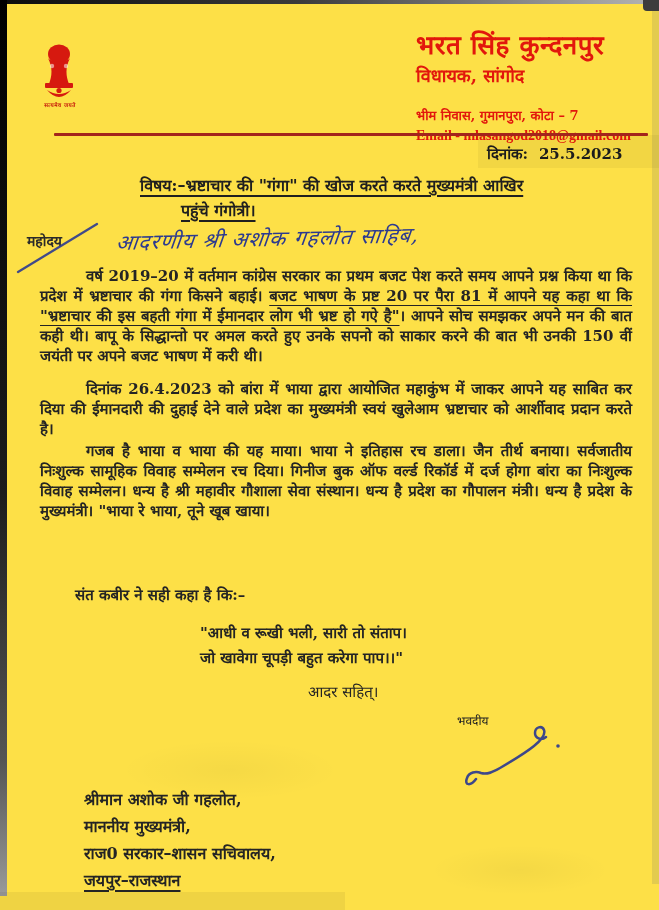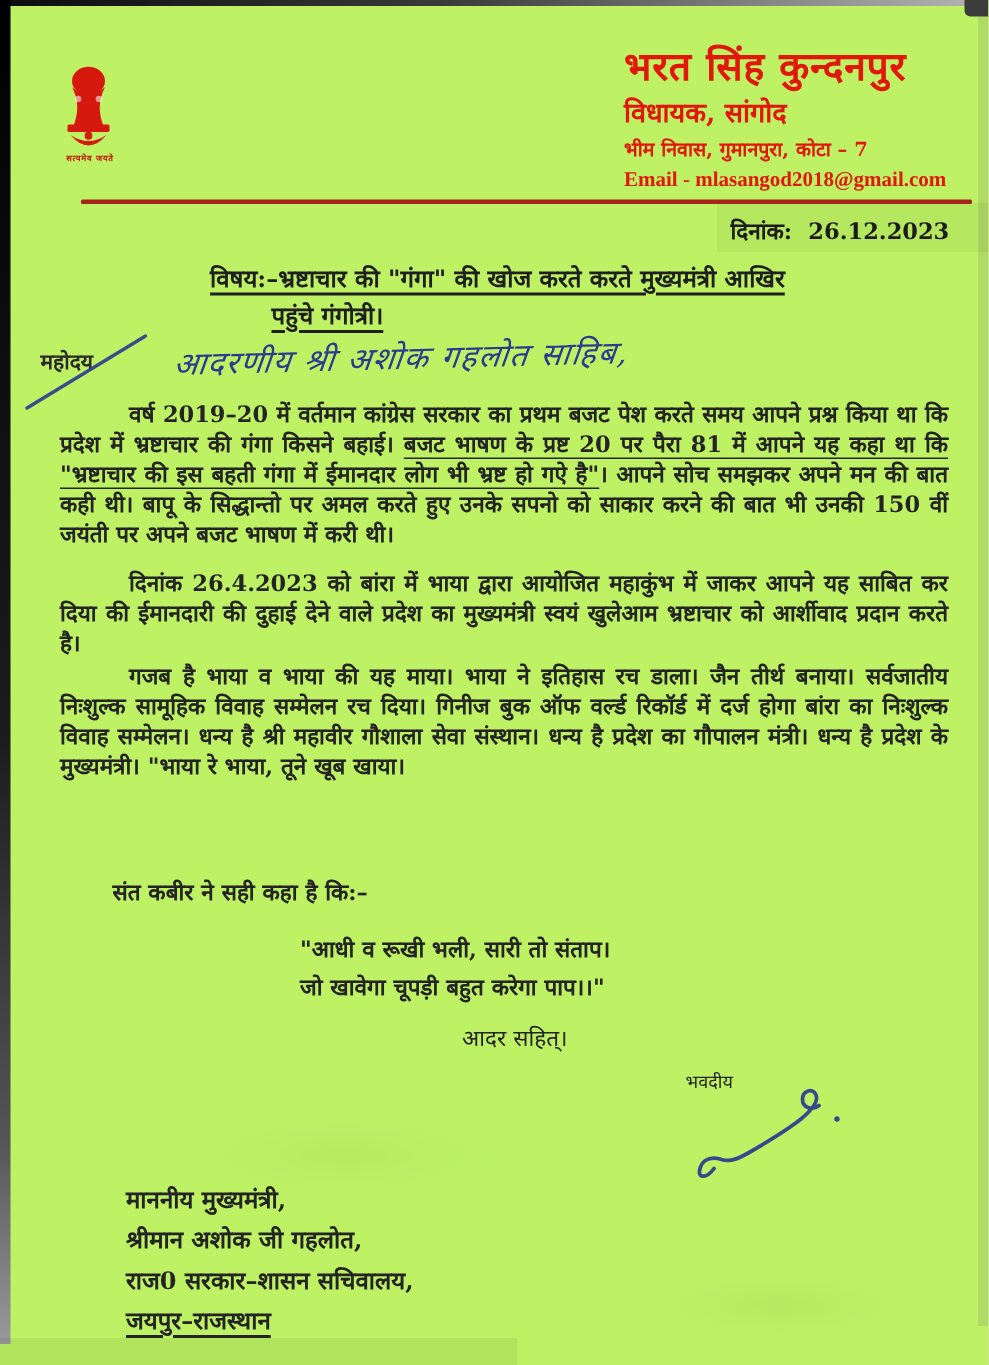--- a/index.html
+++ b/index.html
@@ -1,20 +1,20 @@
 <!DOCTYPE html>
 <html><head>
 <meta charset="utf-8">
 <style>
   * { margin:0; padding:0; box-sizing:border-box; }
   html,body { width:659px; height:910px; }
   body { background:#d9d9d9; font-family:"DejaVu Serif","Liberation Serif",serif; }
   .page {
     position:relative; width:659px; height:910px;
-    background:#bef264; overflow:hidden; color:#262626;
+    background:#fde047; overflow:hidden; color:#262626;
   }
 
   
   .edge-top    { position:absolute; left:0; top:0; width:659px; height:4px;
                  background:linear-gradient(to right,#0c0c0c,#3a3a3a 45%,#8a8a8a 80%,#b5b5b5); }
   .edge-left   { position:absolute; left:0; top:0; width:7px; height:896px;
                  background:linear-gradient(to bottom,#000 0%,#1c1c1c 55%,#555 85%,#9a9a9a 100%); }
   .edge-right  { position:absolute; left:652px; top:0; width:7px; height:884px;
                  background:rgba(110,110,110,0.18); }
   .corner-tr   { position:absolute; left:643px; top:0; width:16px; height:11px;
@@ -28,21 +28,21 @@
   .shade-blob2 { position:absolute; left:120px; top:740px; width:220px; height:60px;
                  background:radial-gradient(closest-side,rgba(0,0,0,0.03),transparent); }
 
   
   .emblem { position:absolute; left:40px; top:44px; width:38px; height:58px; }
   .emblem-motto { position:absolute; left:32px; top:101px; width:56px; text-align:center;
                   font-size:5.5px; font-weight:bold; color:#c41208; letter-spacing:0.5px; }
   .lh-block { position:absolute; left:416px; top:30px; width:235px; color:#e2170c; }
   .lh-name  { font-size:26px; font-weight:bold; line-height:30px; letter-spacing:0.5px; }
   .lh-desig { font-size:18px; font-weight:bold; line-height:26px; margin-top:3px; }
-  .lh-addr  { font-size:13px; font-weight:bold; line-height:18px; margin-top:3px; }
+  .lh-addr  { font-size:13px; font-weight:bold; line-height:18px; margin-top:18px; }
   .lh-email { font-size:14px; font-weight:bold; line-height:18px; margin-top:2px;
               font-family:Liberation Serif, serif; }
   .red-rule { position:absolute; left:54px; top:133px; width:594px; height:3px;
               background:#a3251c; border-radius:1px; }
 
   .date-line { position:absolute; left:487px; top:143px; font-size:15px; color:#1c1c1c; }
   .date-line .lbl { font-weight:600; }
   .date-line .val { font-weight:bold; margin-left:6px; }
 
   
@@ -121,21 +121,21 @@
     <div class="lh-name">भरत सिंह कुन्दनपुर</div>
     <div class="lh-desig">विधायक, सांगोद</div>
     <div class="lh-addr">भीम निवास, गुमानपुरा, कोटा – 7</div>
     <div class="lh-email">Email - mlasangod2018@gmail.com</div>
   </div>
 
   <div class="red-rule"></div>
 
   <div class="date-line">
     <span class="lbl">दिनांक:</span>
-    <span class="val">26.12.2023</span>
+    <span class="val">25.5.2023</span>
   </div>
 
   <div class="subject">
     <div class="u">विषय:–भ्रष्टाचार की "गंगा" की खोज करते करते मुख्यमंत्री आखिर</div>
     <div class="subject-l2"><span class="u">पहुंचे गंगोत्री।</span></div>
   </div>
 
   <div class="printed-salutation">महोदय</div>
   <svg class="strike-svg" width="95" height="58" viewBox="0 0 95 58">
     <path d="M5 53 L84 5" stroke="#2c3a90" stroke-width="2.3" stroke-linecap="round" fill="none" opacity="0.9"></path>
@@ -157,19 +157,19 @@
 
   <div class="regards">आदर सहित्।</div>
 
   <div class="closing">भवदीय</div>
   <svg class="sig-svg" width="124" height="78" viewBox="0 0 124 78">
     <path d="M24 63 C19 70 12 70 15 62 C17 56 24 55 29 57 C35 59 41 56 48 52 C60 45 72 38 82 30 C88 25 94 19 92 14 C90 9 83 11 83 17 C83 22 89 25 94 21" stroke="#2c3a90" stroke-width="2.5" fill="none" stroke-linecap="round" opacity="0.92"></path>
     <circle cx="106" cy="30" r="1.8" fill="#2c3a90" opacity="0.92"></circle>
   </svg>
 
   <div class="addressee">
+    <div>श्रीमान अशोक जी गहलोत,</div>
     <div>माननीय मुख्यमंत्री,</div>
-    <div>श्रीमान अशोक जी गहलोत,</div>
     <div>राज0 सरकार–शासन सचिवालय,</div>
     <div><span class="u-last">जयपुर–राजस्थान</span></div>
   </div>
 
 </div>
 
 </body></html>

